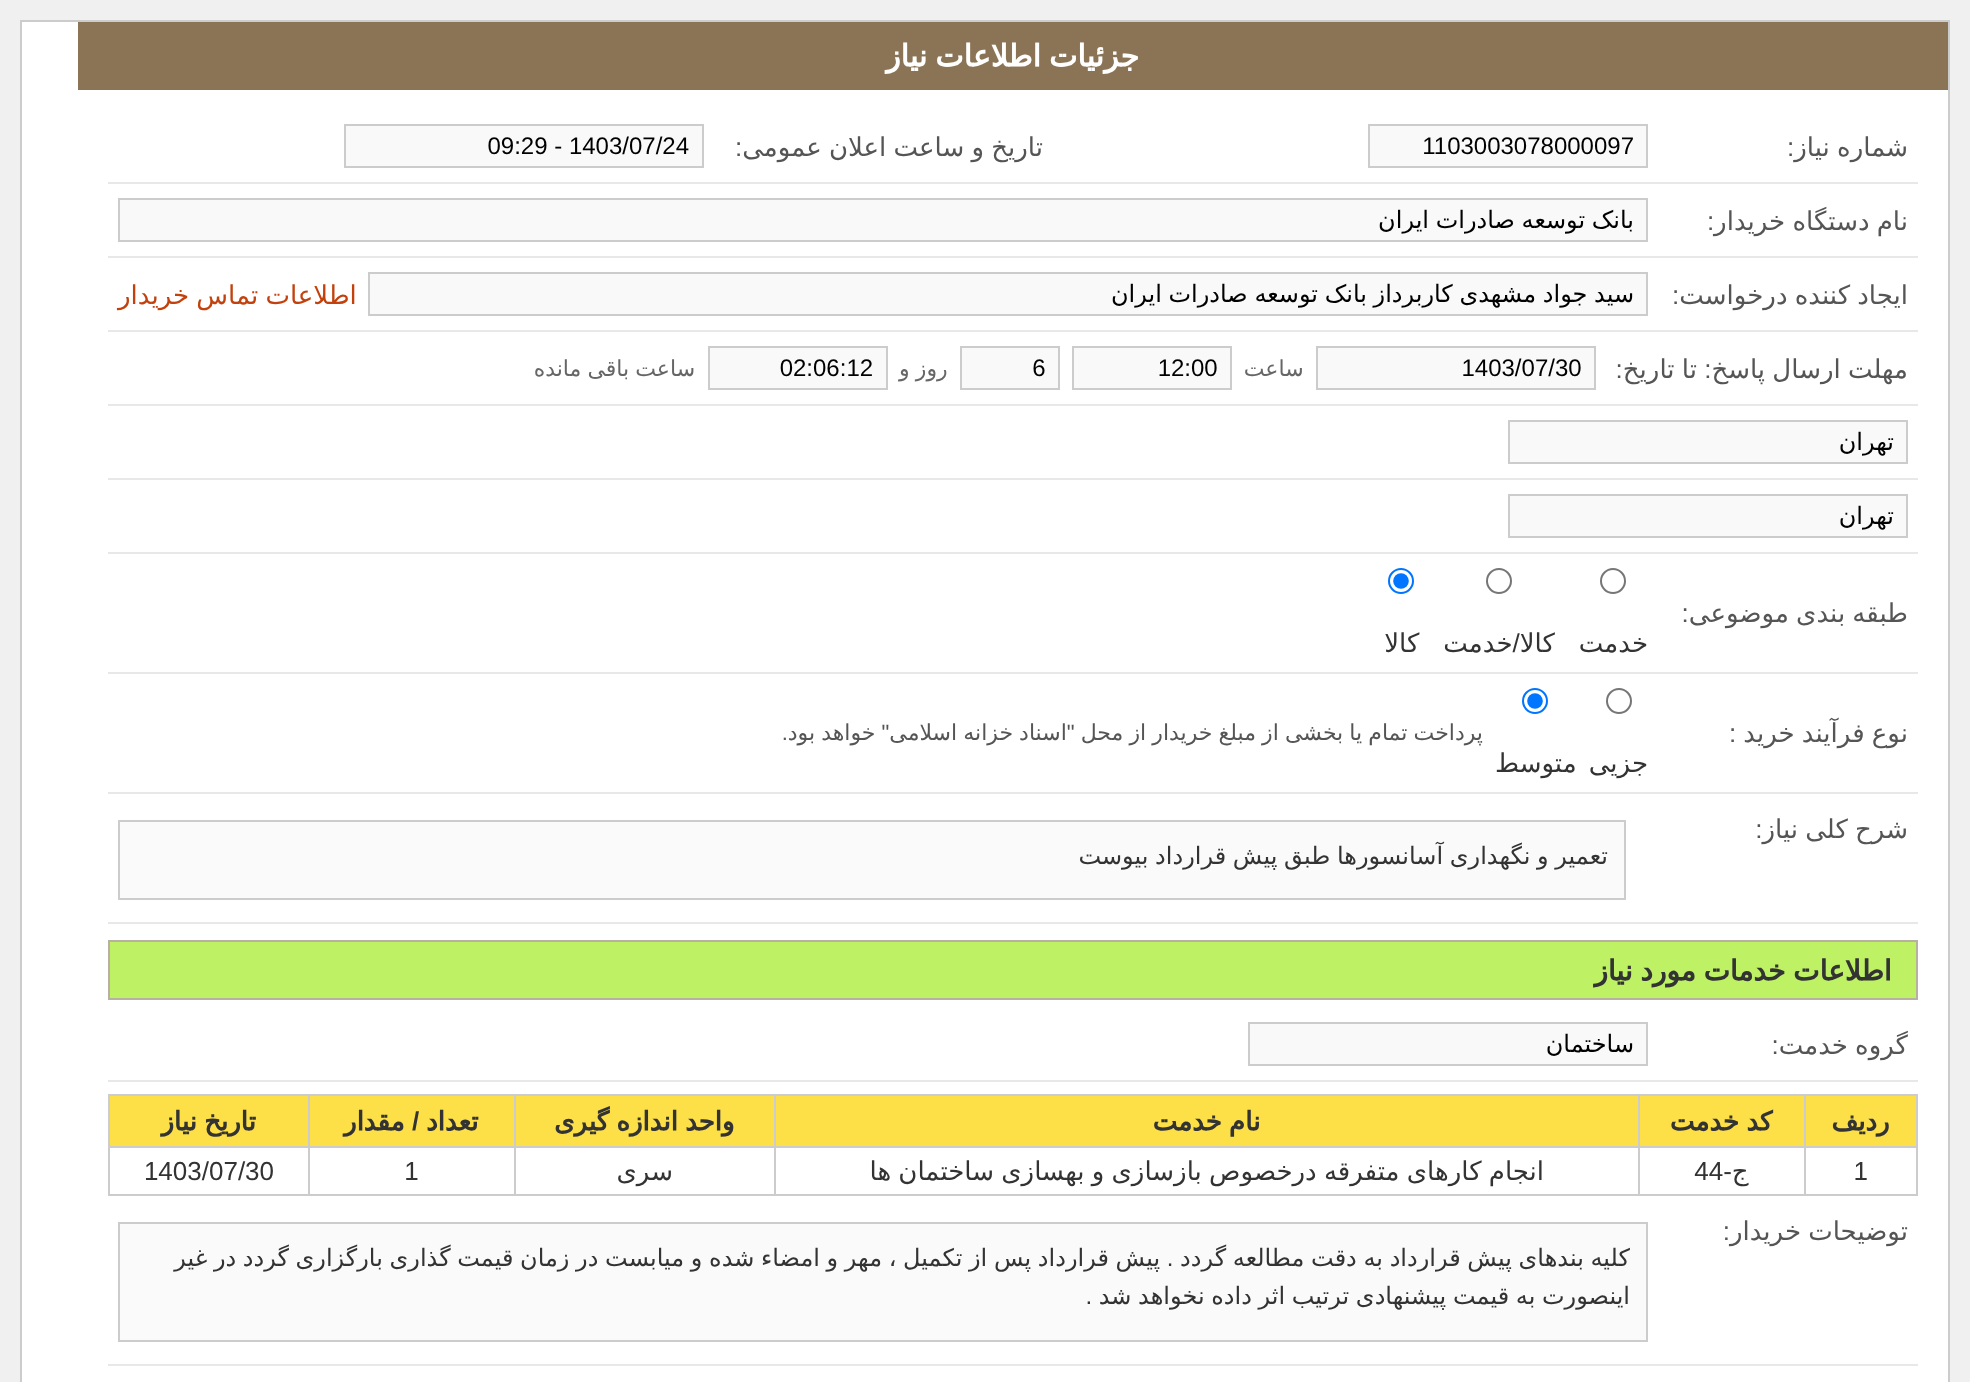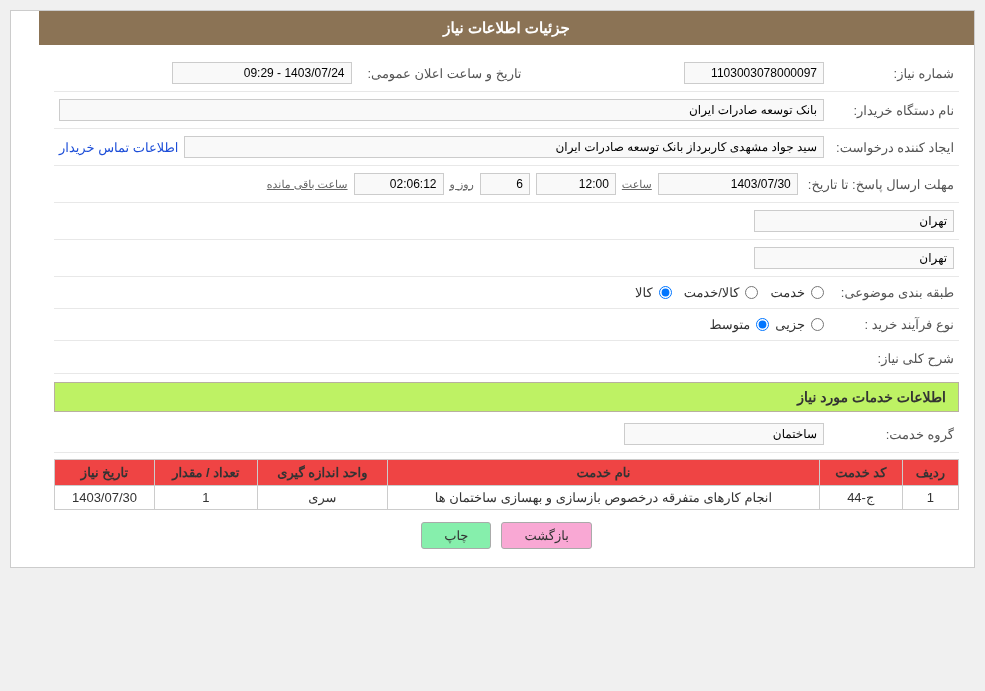--- a/index.html
+++ b/index.html
@@ -68,50 +68,51 @@
     .time-input {
       width: 80px;
     }
     .row-inline {
       display: flex;
       align-items: center;
       gap: 6px;
       flex-wrap: wrap;
     }
     .link-text {
-      color: #1d4ed8;
+      color: #c2410c;
       cursor: pointer;
       text-decoration: none;
     }
     .radio-group {
       display: flex;
       gap: 12px;
       align-items: center;
     }
     .radio-item {
       display: flex;
       align-items: center;
-      gap: 6px;
+      gap: 17px;
+      flex-direction: column;
     }
     .section-header {
       background: #bef264;
       padding: 6px 12px;
       font-weight: bold;
       font-size: 14px;
       text-align: right;
       margin: 8px 0 4px 0;
       border: 1px solid #b8b0a0;
     }
     .service-table {
       width: 100%;
       border-collapse: collapse;
       margin-top: 6px;
     }
     .service-table th {
-      background: #ef4444;
+      background: #fde047;
       border: 1px solid #ccc;
       padding: 5px 8px;
       text-align: center;
       font-weight: bold;
     }
     .service-table td {
       border: 1px solid #ccc;
       padding: 4px 8px;
       text-align: center;
     }
@@ -148,21 +149,20 @@
       color: #333;
     }
     .btn-back {
       background: #f9a8d4;
       color: #333;
     }
     .small-label {
       font-size: 11px;
       color: #666;
       white-space: nowrap;
-      text-decoration: underline;
     }
   </style>
 </head>
 <body>
 
 <div class="page-wrapper">
   <div class="main-container">
     <div class="header-bar">
       <span>جزئیات اطلاعات نیاز</span>
     </div>
@@ -242,25 +242,29 @@
         <span class="label-cell">نوع فرآیند خرید :</span>
         <div class="value-cell row-inline">
           <div class="radio-item">
             <input type="radio" name="ptype" style="">
             <span>جزیی</span>
           </div>
           <div class="radio-item">
             <input type="radio" name="ptype" checked="" style="">
             <span>متوسط</span>
           </div>
+          <span style="color:#555; font-size:11px;">پرداخت تمام یا بخشی از مبلغ خریدار از محل "اسناد خزانه اسلامی" خواهد بود.</span>
         </div>
       </div>
 
       <div class="info-row" style="align-items:flex-start; padding-top:6px;gap:11px;">
         <span class="label-cell" style="padding-top:4px;">شرح کلی نیاز:</span>
+        <div class="value-cell">
+          <div class="notes-box" style="min-height:40px;">تعمیر و نگهداری آسانسورها طبق پیش قرارداد بیوست</div>
+        </div>
       </div>
 
       <div class="section-header">
         <span>اطلاعات خدمات مورد نیاز</span>
       </div>
 
       <div class="info-row">
         <span class="label-cell">گروه خدمت:</span>
         <div class="value-cell">
           <input class="input-field" type="text" style="width: 200px;" readonly="" value="ساختمان">
@@ -283,20 +287,26 @@
               <td>1</td>
               <td>ج-44</td>
               <td>انجام کارهای متفرقه درخصوص بازسازی و بهسازی ساختمان ها</td>
               <td>سری</td>
               <td>1</td>
               <td>1403/07/30</td>
             </tr>
           </tbody>
       </table>
 
+      <div class="info-row" style="align-items:flex-start; padding-top:6px;">
+        <span class="label-cell" style="padding-top:4px;">توضیحات خریدار:</span>
+        <div class="value-cell">
+          <div class="notes-box">کلیه بندهای پیش قرارداد به دقت مطالعه گردد . پیش قرارداد پس از تکمیل ، مهر و امضاء شده و میابست در زمان قیمت گذاری بارگزاری گردد در غیر اینصورت به قیمت پیشنهادی ترتیب اثر داده نخواهد شد .</div>
+        </div>
+      </div>
 
       <div class="buttons-row">
         <button class="btn btn-back">بازگشت</button>
         <button class="btn btn-print">چاپ</button>
       </div>
     </div>
   </div>
 </div>
 
 </body></html>

